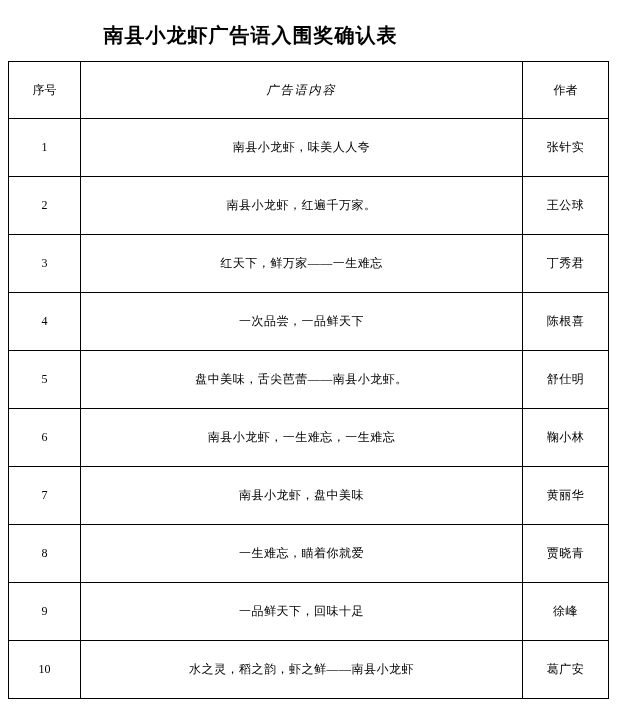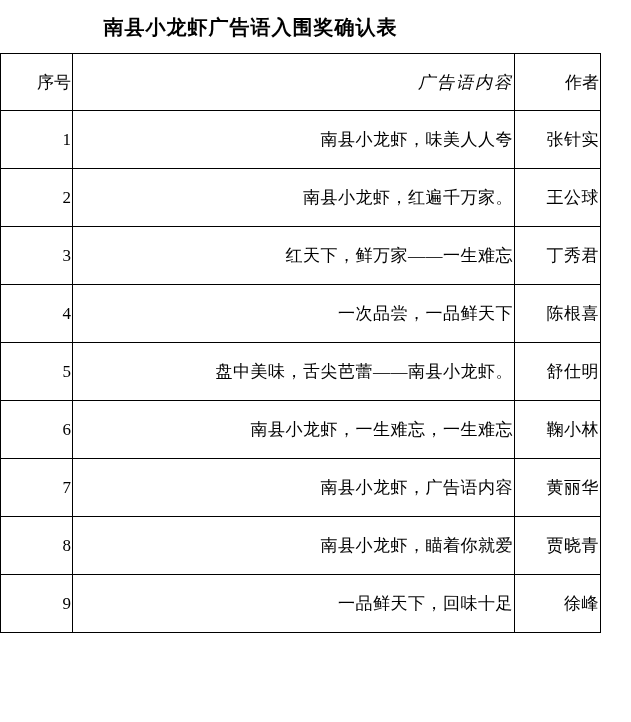--- a/index.html
+++ b/index.html
@@ -12,21 +12,21 @@
     height: 722px;
     font-family: "Liberation Serif", "DejaVu Serif", serif;
     color: #000000;
     overflow: hidden;
   }
   .page {
     position: relative;
     width: 501px;
     height: 722px;
     box-sizing: border-box;
-    padding: 0;
+    padding: 8px;
   }
   .doc-title {
     text-align: center;
     font-size: 20px;
     font-weight: bold;
     letter-spacing: 1px;
     padding: 14px 0 12px 0;
     font-family: "Liberation Serif", "DejaVu Serif", serif;
   }
   table.award-table {
@@ -35,23 +35,23 @@
     margin: 0 auto;
     table-layout: fixed;
   }
   table.award-table col.c-no { width: 72px; }
   table.award-table col.c-content { width: 442px; }
   table.award-table col.c-author { width: 86px; }
 
   table.award-table th,
   table.award-table td {
     border: 1px solid #000000;
-    text-align: right;
+    text-align: center;
     vertical-align: middle;
-    font-size: 17px;
+    font-size: 12px;
     font-weight: normal;
     font-family: "Liberation Serif", "DejaVu Serif", serif;
   }
   table.award-table thead th {
     height: 54px;
     font-weight: normal;
   }
   table.award-table tbody td {
     height: 55px;
   }
@@ -115,29 +115,34 @@
         <td class="cell-content">盘中美味，舌尖芭蕾——南县小龙虾。</td>
         <td class="cell-author">舒仕明</td>
       </tr>
       <tr>
         <td class="cell-no">6</td>
         <td class="cell-content">南县小龙虾，一生难忘，一生难忘</td>
         <td class="cell-author">鞠小林</td>
       </tr>
       <tr>
         <td class="cell-no">7</td>
-        <td class="cell-content">南县小龙虾，广告语内容</td>
+        <td class="cell-content">南县小龙虾，盘中美味</td>
         <td class="cell-author">黄丽华</td>
       </tr>
       <tr>
         <td class="cell-no">8</td>
-        <td class="cell-content">南县小龙虾，瞄着你就爱</td>
+        <td class="cell-content">一生难忘，瞄着你就爱</td>
         <td class="cell-author">贾晓青</td>
       </tr>
       <tr>
         <td class="cell-no">9</td>
         <td class="cell-content">一品鲜天下，回味十足</td>
         <td class="cell-author">徐峰</td>
       </tr>
+      <tr>
+        <td class="cell-no">10</td>
+        <td class="cell-content">水之灵，稻之韵，虾之鲜——南县小龙虾</td>
+        <td class="cell-author">葛广安</td>
+      </tr>
     </tbody>
   </table>
 
 </div>
 
 </body></html>

